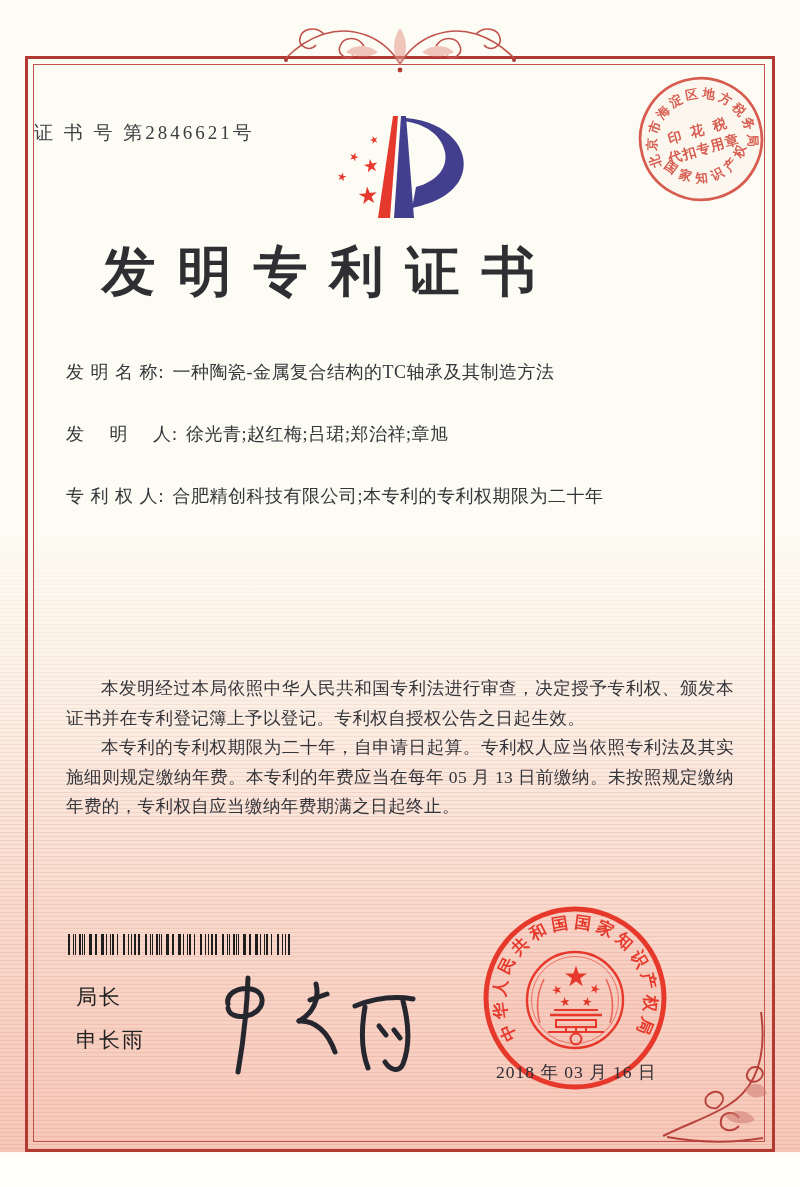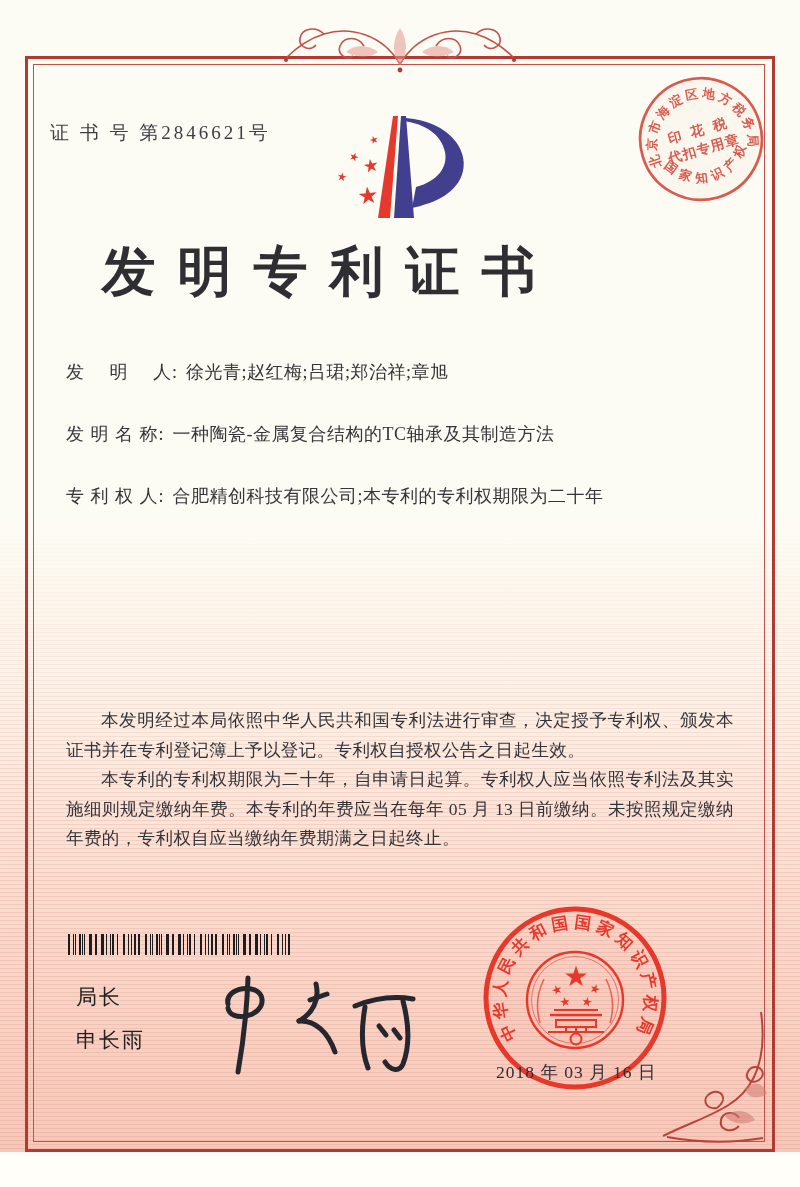--- a/index.html
+++ b/index.html
@@ -13,31 +13,31 @@
   .tint-lines{position:absolute;left:0;right:0;top:520px;height:632px;pointer-events:none;
         background:repeating-linear-gradient(180deg,rgba(205,110,90,.16) 0 1px,rgba(255,255,255,0) 1px 4px);
         -webkit-mask-image:linear-gradient(180deg,transparent 0,black 45%);
         mask-image:linear-gradient(180deg,transparent 0,black 45%);}
   .below-frame{position:absolute;left:0;right:0;top:1156px;bottom:0;background:#fffef8;}
 
   
   .frame-outer{position:absolute;left:25px;top:56px;width:744px;height:1090px;border:3px solid #b23a33;}
   .frame-inner{position:absolute;left:33px;top:64px;width:730px;height:1076px;border:1px solid #c0524b;}
 
-  .cert-no{position:absolute;left:50px;top:120px;font-size:19px;letter-spacing:3px;color:#3d3d42;}
+  .cert-no{position:absolute;left:34px;top:120px;font-size:19px;letter-spacing:3px;color:#3d3d42;}
 
   .title{position:absolute;left:0;top:236px;width:637px;text-align:center;
          font-size:54px;font-weight:600;letter-spacing:22px;padding-left:22px;box-sizing:border-box;color:#2e2e33;}
 
   .fields{position:absolute;left:66px;top:360px;width:690px;font-size:18px;}
   .field-row{margin:0 0 38px 0;white-space:nowrap;}
   .field-label{letter-spacing:1px;}
   .field-value{margin-left:8px;letter-spacing:.5px;}
 
-  .paras{position:absolute;left:66px;top:706px;width:668px;font-size:17.5px;line-height:29.5px;
+  .paras{position:absolute;left:66px;top:674px;width:668px;font-size:17.5px;line-height:29.5px;
          text-align:justify;letter-spacing:.4px;color:#33333a;}
   .paras p{margin:0;text-indent:2em;}
 
   .barcode{position:absolute;left:68px;top:934px;width:222px;height:21px;
     background-image:
       repeating-linear-gradient(90deg,#1d1d1d 0 2px,transparent 2px 5px,#1d1d1d 5px 6px,transparent 6px 11px),
       repeating-linear-gradient(90deg,#1d1d1d 0 1px,transparent 1px 7px);}
 
   .director{position:absolute;left:76px;top:986px;font-family:Liberation Sans, sans-serif;
             font-size:21px;color:#222;letter-spacing:2px;line-height:1;}
@@ -115,24 +115,24 @@
       <use href="#lstar" transform="translate(60,108) scale(0.95) rotate(-6)"></use>
     </g>
   </svg>
 
   <div class="cert-no">证 书 号 第2846621号</div>
 
   <div class="title">发明专利证书</div>
 
   <div class="fields">
     <div class="field-row">
-      <span class="field-label">发　 明　 人:</span><span class="field-value">徐光青;赵红梅;吕珺;郑治祥;章旭</span>
+      <span class="field-label">发 明 名 称:</span><span class="field-value">一种陶瓷-金属复合结构的TC轴承及其制造方法</span>
     </div>
     <div class="field-row">
-      <span class="field-label">发 明 名 称:</span><span class="field-value">一种陶瓷-金属复合结构的TC轴承及其制造方法</span>
+      <span class="field-label">发　 明　 人:</span><span class="field-value">徐光青;赵红梅;吕珺;郑治祥;章旭</span>
     </div>
     <div class="field-row">
       <span class="field-label">专 利 权 人:</span><span class="field-value">合肥精创科技有限公司;本专利的专利权期限为二十年</span>
     </div>
   </div>
 
   <div class="paras">
     <p>本发明经过本局依照中华人民共和国专利法进行审查，决定授予专利权、颁发本证书并在专利登记簿上予以登记。专利权自授权公告之日起生效。</p>
     <p>本专利的专利权期限为二十年，自申请日起算。专利权人应当依照专利法及其实施细则规定缴纳年费。本专利的年费应当在每年 05 月 13 日前缴纳。未按照规定缴纳年费的，专利权自应当缴纳年费期满之日起终止。</p>
   </div>

